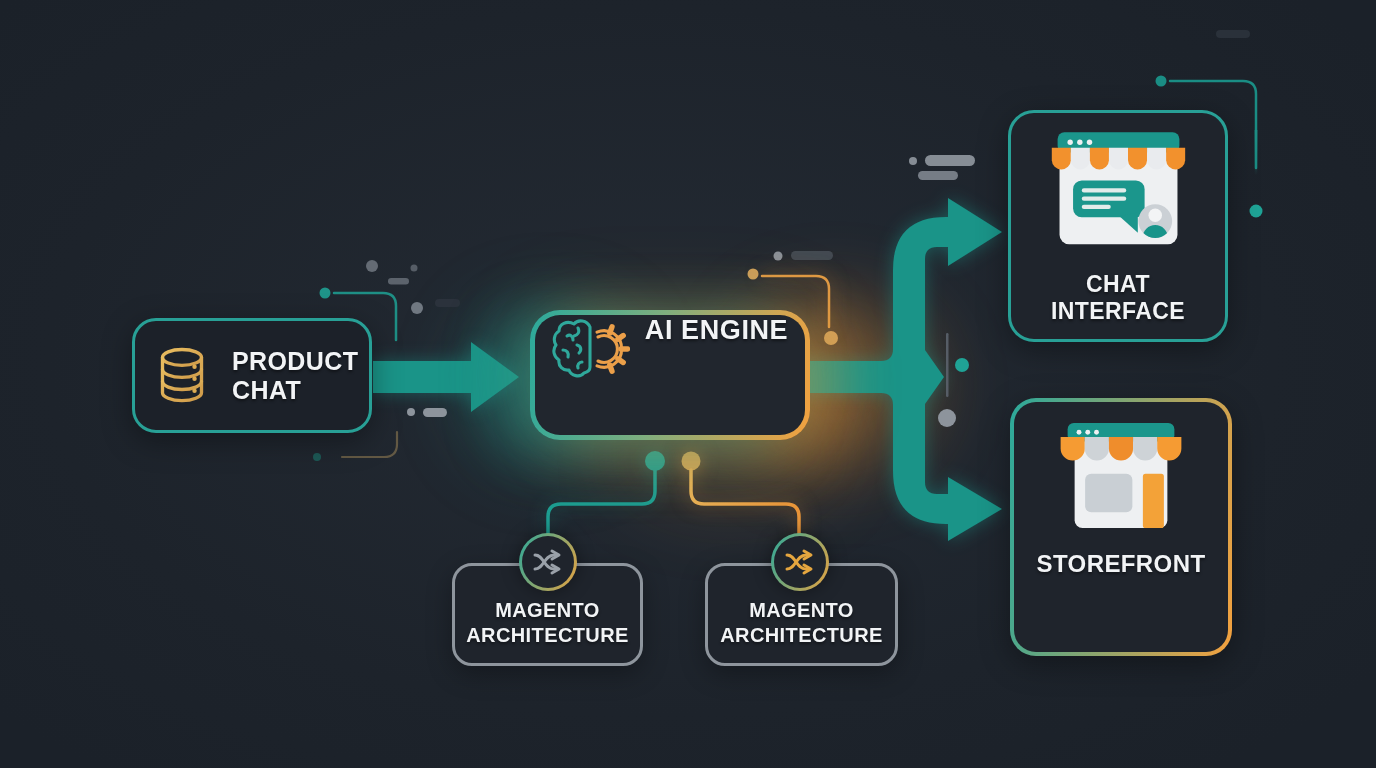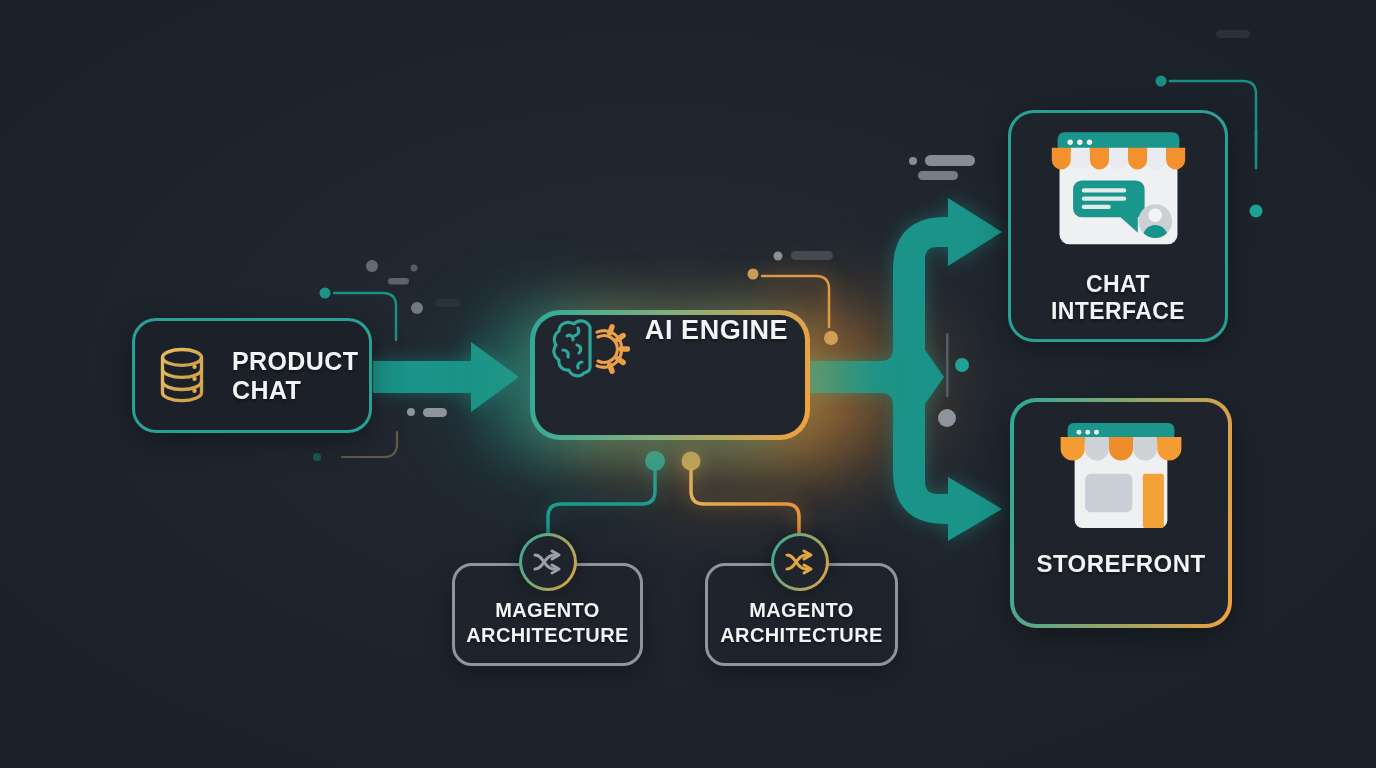--- a/index.html
+++ b/index.html
@@ -31,21 +31,21 @@
     box-shadow:-26px 8px 60px rgba(26,160,148,.42), 26px 10px 60px rgba(244,158,54,.40), 0 0 90px rgba(236,160,70,.16);}
   .engine-inner{width:100%;height:100%;border-radius:25px;background:#21262e;display:flex;align-items:flex-start;justify-content:center;gap:15px;}
   .engine-wrap .node-label{font-size:27px;letter-spacing:.6px;}
 
   
   .chat{left:1008px;top:110px;width:220px;height:232px;border:3.5px solid #28a096;border-radius:26px;
     background:#1f242c;flex-direction:column;align-items:center;padding-top:19px;box-shadow:0 8px 30px rgba(0,0,0,.35);}
   .chat .node-label{font-size:23px;line-height:27px;text-align:center;margin-top:13px;}
 
   
-  .store-wrap{left:1010px;top:398px;width:222px;height:230px;border-radius:26px;padding:4px;
+  .store-wrap{left:1010px;top:398px;width:222px;height:258px;border-radius:26px;padding:4px;
     background:linear-gradient(100deg,#2ba99b 0%,#f4a13e 100%);box-shadow:0 8px 30px rgba(0,0,0,.35);}
   .store-inner{width:100%;height:100%;border-radius:22px;background:#1f242c;display:flex;flex-direction:column;align-items:center;padding-top:21px;}
   .store-wrap .node-label{font-size:24px;margin-top:15px;text-align:center;}
 
   
   .arch{border:3px solid #8e959d;border-radius:20px;background:#1f242c;flex-direction:column;align-items:center;justify-content:flex-start;padding-top:32px;box-shadow:0 8px 26px rgba(0,0,0,.3);}
   .magento{left:452px;top:563px;width:191px;height:103px;}
   .shopify{left:705px;top:563px;width:193px;height:103px;}
   .arch .node-label{font-size:20px;line-height:25px;text-align:center;}
 

